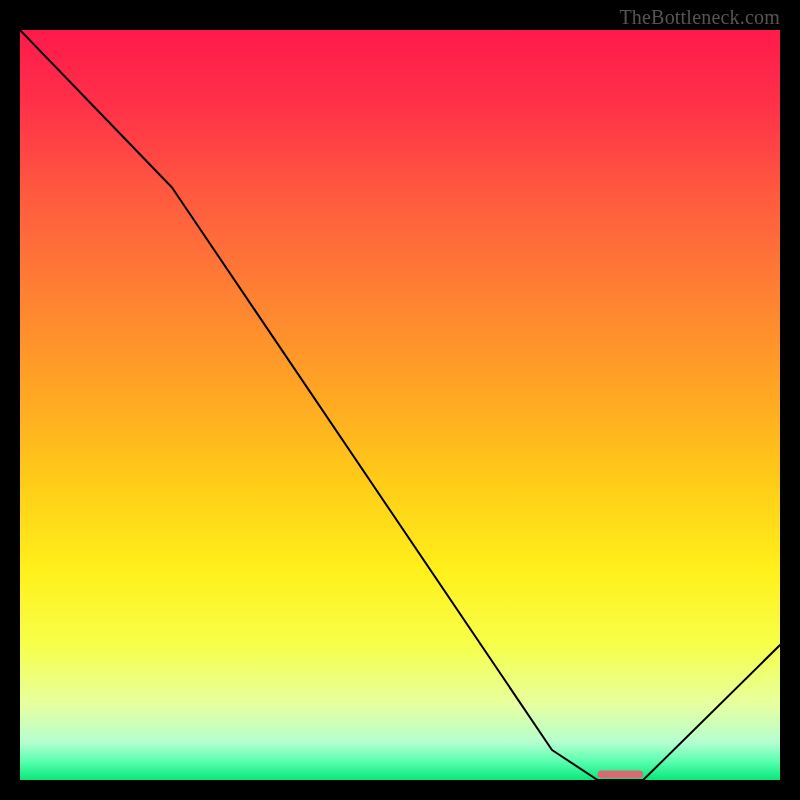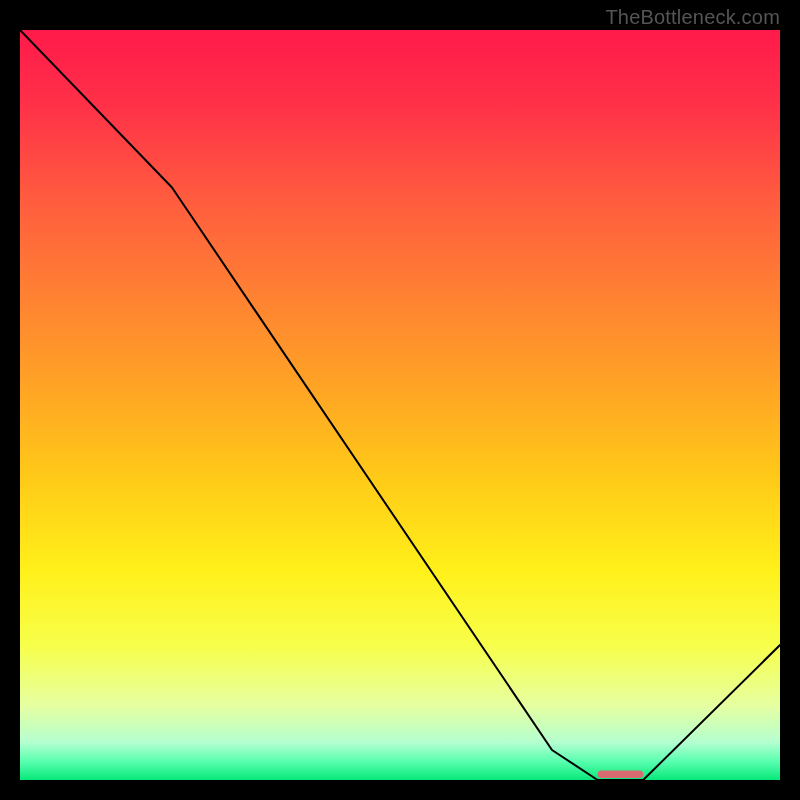--- a/index.html
+++ b/index.html
@@ -20,21 +20,21 @@
     left: 20px;
     top: 30px;
     width: 760px;
     height: 750px;
   }
   .watermark {
     position: absolute;
     top: 6px;
     right: 20px;
     color: #555555;
-    font-family: Liberation Sans, sans-serif;
+    font-family: Liberation Serif, serif;
     font-size: 20px;
     font-weight: 500;
     letter-spacing: 0.2px;
   }
 </style>
 </head>
 <body>
 
 <div class="chart-container">
   <div class="watermark">TheBottleneck.com</div>

